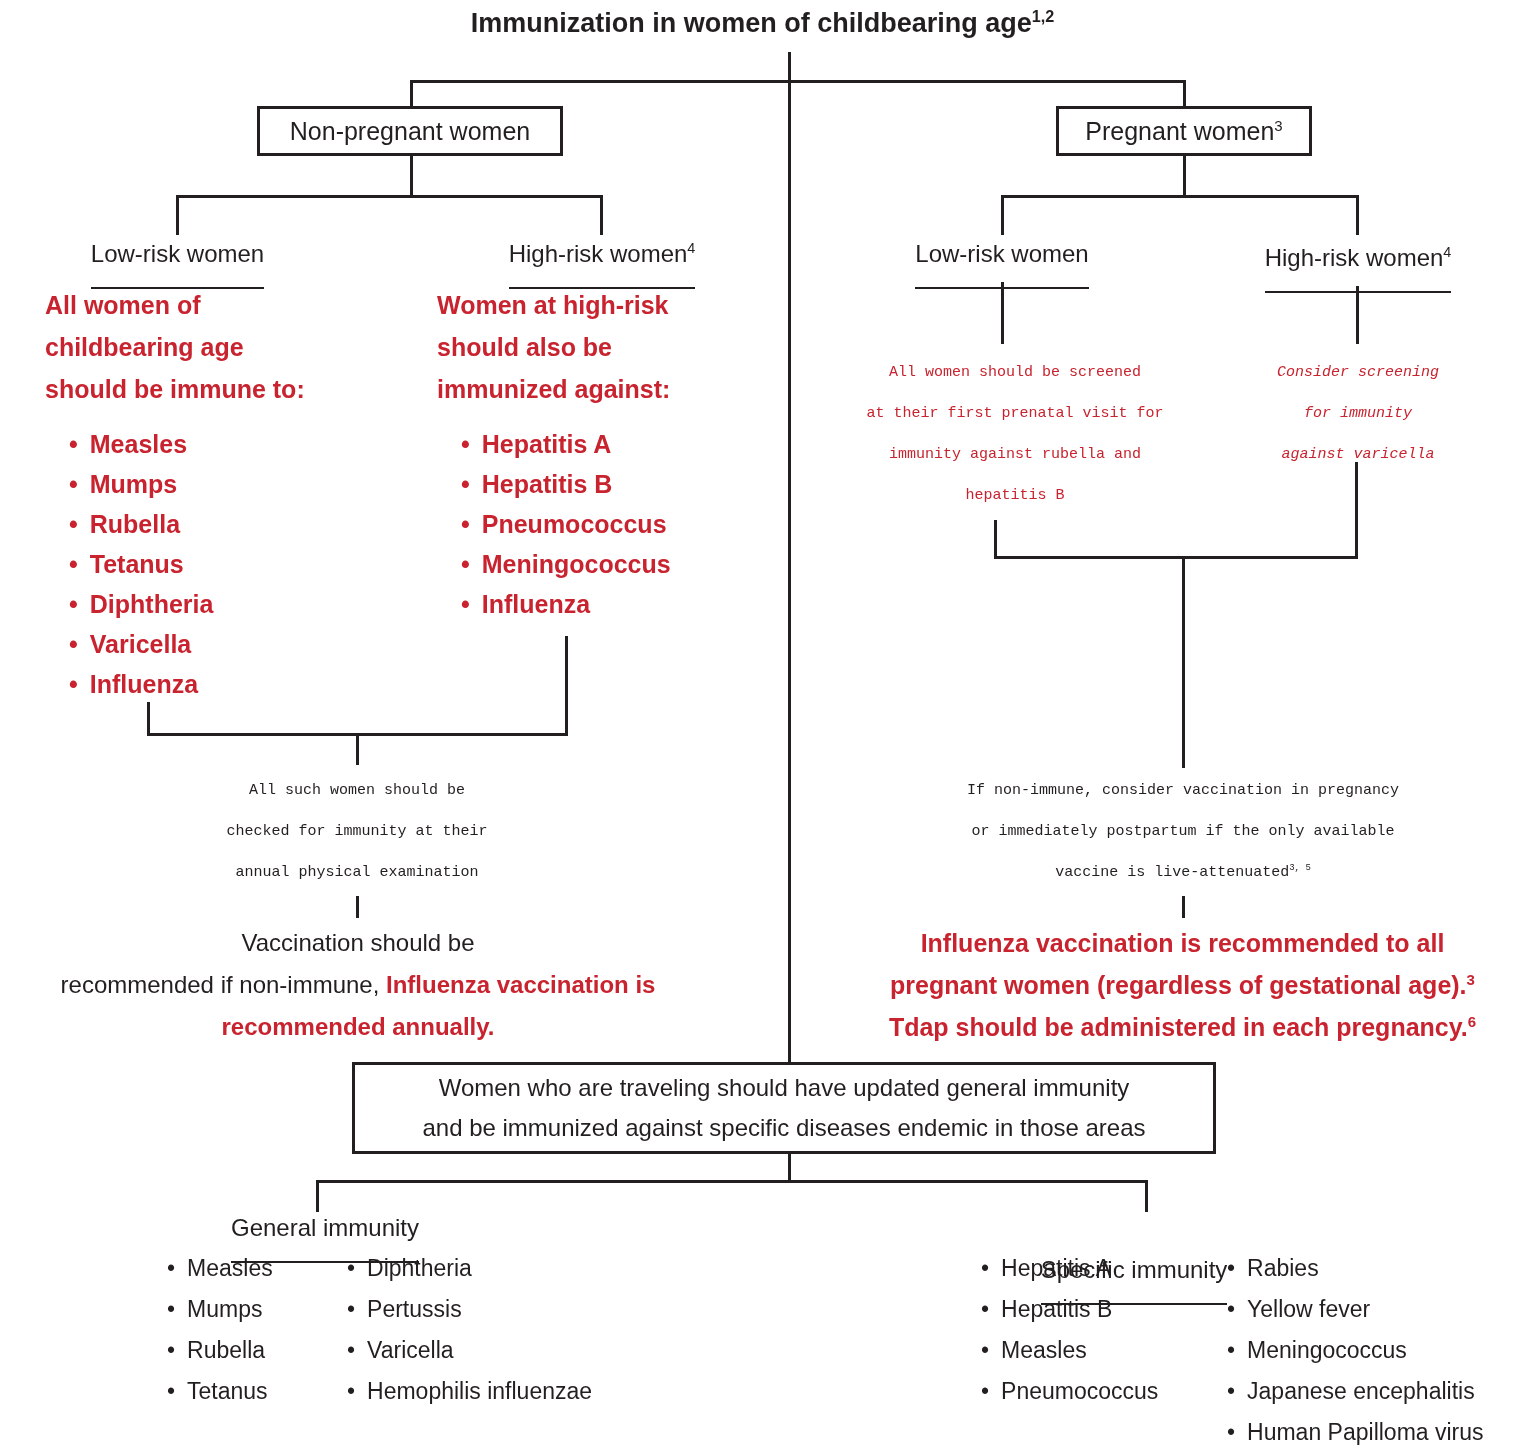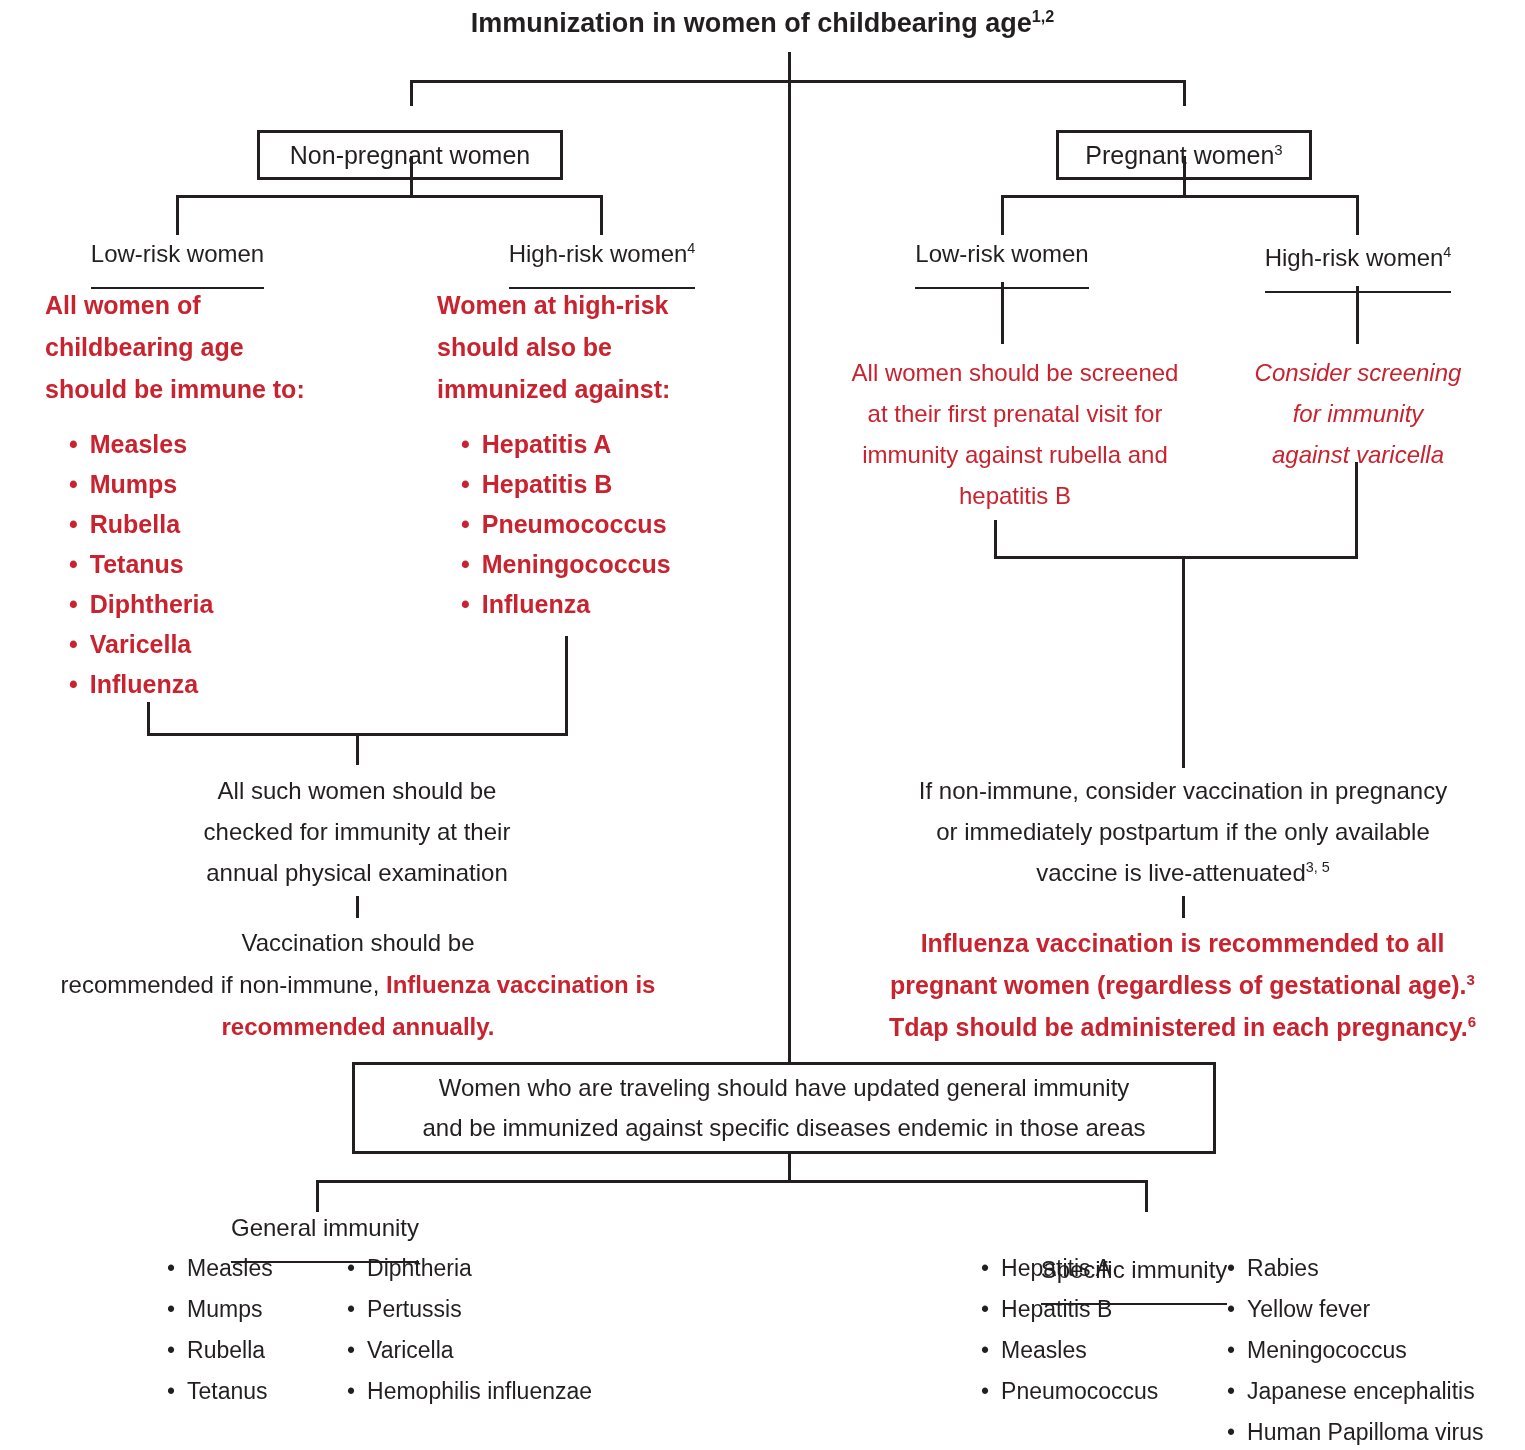--- a/index.html
+++ b/index.html
@@ -4,34 +4,34 @@
 <style>
   :root { --red:#c8232e; --ink:#231f20; }
   * { margin:0; padding:0; box-sizing:border-box; }
   body { background:#ffffff; font-family:"Liberation Sans", sans-serif; color:var(--ink); }
   #canvas { position:relative; width:1525px; height:1450px; background:#fff; overflow:visible; }
 
   .line { position:absolute; background:var(--ink); }
   .v { width:3px; }
   .h { height:3px; }
 
-  .nodebox { position:absolute; border:3px solid var(--ink); display:flex; align-items:center; justify-content:center; font-size:25px; text-align:center; background:#fff;margin-top:24px; }
+  .nodebox { position:absolute; border:3px solid var(--ink); display:flex; align-items:center; justify-content:center; font-size:25px; text-align:center; background:#fff; }
 
   .heading { position:absolute; font-size:24px; text-align:center; }
   .heading .u { display:inline-block; border-bottom:2px solid var(--ink); padding-bottom:19px; }
 
   .intro { position:absolute; font-size:25px; font-weight:bold; color:var(--red); line-height:42px; }
 
   .blist { position:absolute; font-size:25px; font-weight:bold; color:var(--red); line-height:40px; }
   .blist .row, .klist .row { white-space:nowrap;margin-left:24px; }
   .bl { margin-right:12px; }
 
   .klist { position:absolute; font-size:23px; line-height:41px; color:var(--ink); }
 
-  .tblock { position:absolute; font-size:24px; line-height:41px; text-align:center; }
+  .tblock { position:absolute; font-size:15px; line-height:41px; text-align:center;font-family:Liberation Mono, monospace; }
   .redtext { color:var(--red); }
   .redbold { color:var(--red); font-weight:bold; }
   .ital { font-style:italic; }
 
   .vaccblock { position:absolute; font-size:24px; line-height:42px; text-align:center; }
   .recblock { position:absolute; font-size:25px; font-weight:bold; color:var(--red); line-height:42px; text-align:center; }
 
   #title { position:absolute; top:8px; left:0; width:1525px; text-align:center; font-size:27px; font-weight:bold; }
 
   sup { font-size:60%; vertical-align:super; line-height:0; }

